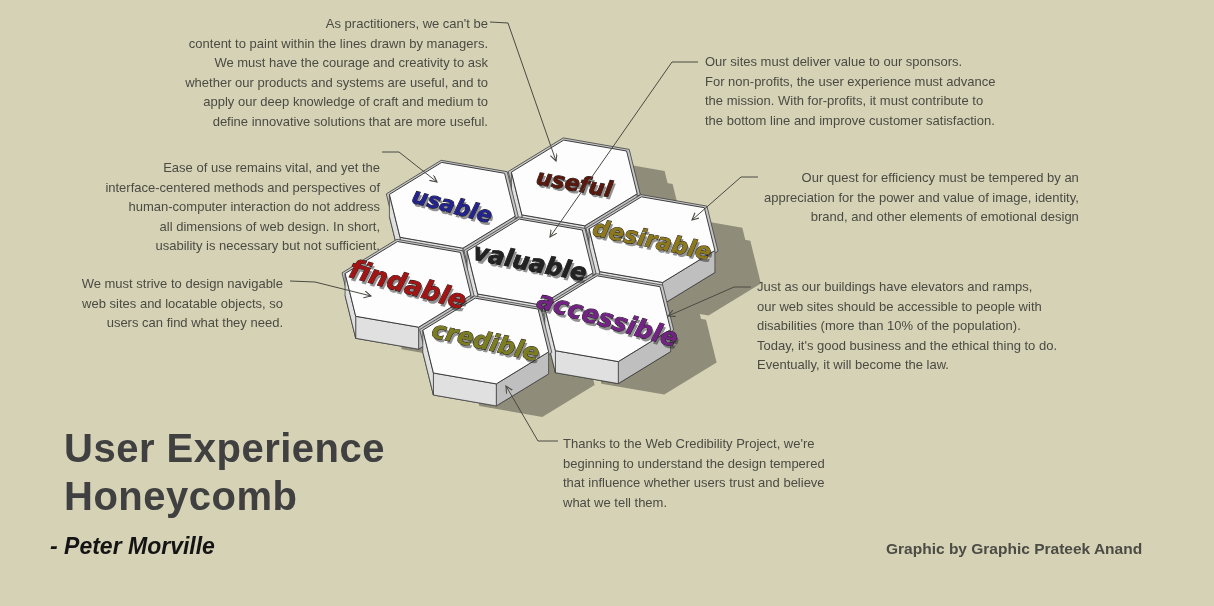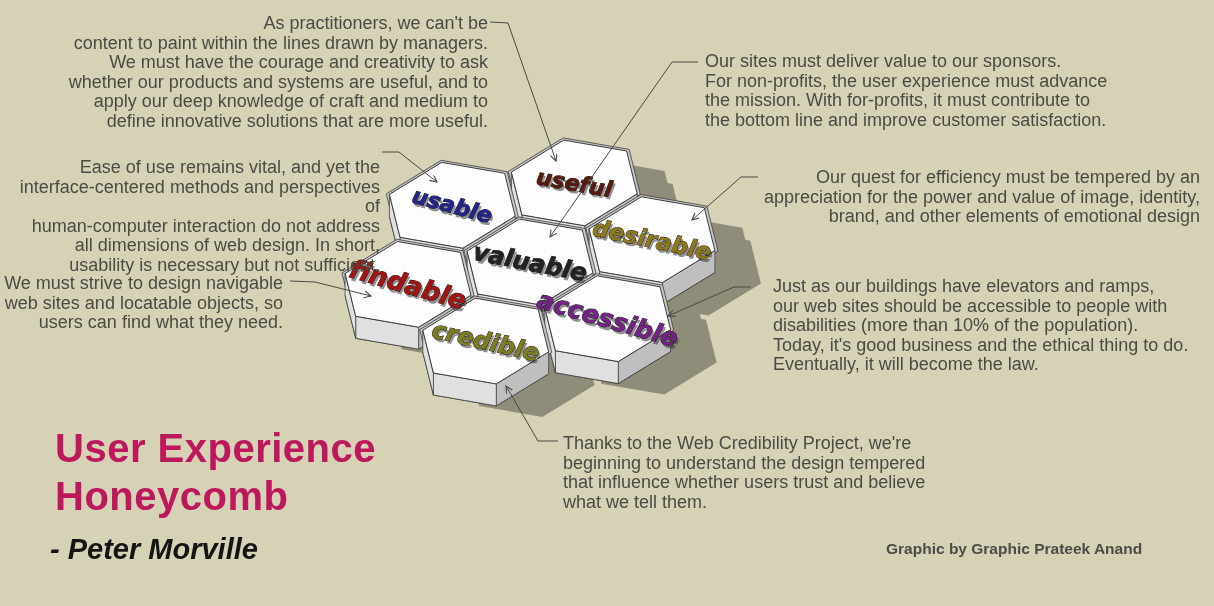--- a/index.html
+++ b/index.html
@@ -6,42 +6,42 @@
   body {
     width: 1214px; height: 606px;
     position: relative; overflow: hidden;
     background: #d5d2b6;
     font-family: "Liberation Sans", sans-serif;
   }
   #stage { position: absolute; inset: 0; width: 1214px; height: 606px; }
   #honeycomb { position: absolute; left: 0; top: 0; }
   .note {
     position: absolute;
-    font-size: 18px;
+    font-size: 13px;
     line-height: 19.5px;
     color: #4b4b43;
     white-space: pre-line;
   }
   .right { text-align: right; }
   #n-useful     { right: 726px; top: 14px;  }
   #n-usable     { right: 834px; top: 158px; }
   #n-findable   { right: 931px; top: 274px; }
   #n-valuable   { left: 705px;  top: 52px;  }
   #n-desirable  { left: 764px;  top: 168px; text-align: right; }
-  #n-accessible { left: 757px;  top: 277px; margin-left: 16px; }
+  #n-accessible { left: 757px;  top: 277px; }
   #n-credible   { left: 563px;  top: 434px; }
   .title {
     position: absolute; left: 55px; top: 424px;
     font-size: 40px; font-weight: bold; line-height: 48px;
     color: #911111; white-space: pre-line;
     letter-spacing: 0.5px;
   }
   .attribution {
     position: absolute; left: 50px; top: 533px;
-    font-size: 29px; font-weight: bold; font-style: italic;
+    font-size: 23px; font-weight: bold; font-style: italic;
     color: #141414;
   }
   .credit {
     position: absolute; left: 886px; top: 540px;
     font-size: 15.5px; font-weight: bold;
     color: #4c4c45;
   }
 </style>
 </head>
 <body style="background: rgb(213, 210, 182);">
@@ -186,17 +186,17 @@
   <div class="note" id="n-accessible">Just as our buildings have elevators and ramps,
 our web sites should be accessible to people with
 disabilities (more than 10% of the population).
 Today, it's good business and the ethical thing to do.
 Eventually, it will become the law.</div>
   <div class="note" id="n-credible">Thanks to the Web Credibility Project, we're
 beginning to understand the design tempered
 that influence whether users trust and believe
 what we tell them.</div>
 
-  <div class="title" style="color: #be185d;">User Experience
+  <div class="title" style="color: #404040; margin-left: 9px;">User Experience
 Honeycomb</div>
   <div class="attribution">- Peter Morville</div>
   <div class="credit">Graphic by Graphic Prateek Anand</div>
 </div>
 
 </body></html>

